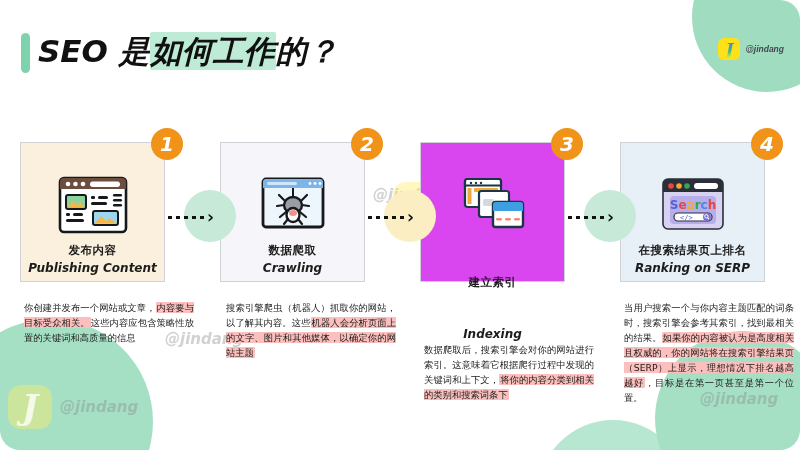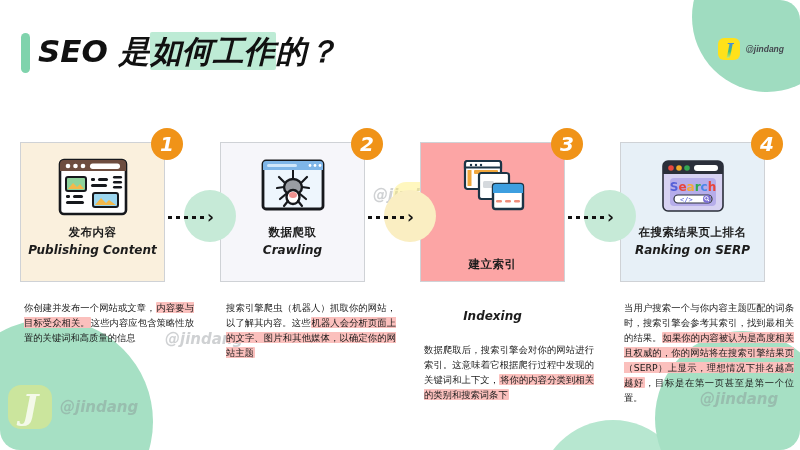--- a/index.html
+++ b/index.html
@@ -88,25 +88,25 @@
     position: absolute; left: 0; top: 128px;
     width: 800px; height: 155px;
     z-index: 3;
   }
   .card {
     position: absolute; top: 14px;
     width: 145px; height: 140px;
     border: 1px solid #cfd2d6;
     display: flex; flex-direction: column;
     align-items: center; justify-content: flex-start;
-    padding-top: 13px;
+    padding-top: 31px;
   }
   #card1 { left: 20px;  background: #faf0dd; }
   #card2 { left: 220px; background: #f6f6fa; }
-  #card3 { left: 420px; background: #fca5a5; gap: 34px; }
+  #card3 { left: 420px; background: #d946ef; gap: 34px; }
   #card4 { left: 620px; background: #e7f0f7; }
 
   .card-icon {
     width: 76px; height: 62px;
     display: flex; align-items: center; justify-content: center;
     margin-bottom: 7px;
   }
   .card-cn {
     font-size: 11.5px; color: #1c1c1c; font-weight: 600;
     font-family: "DejaVu Sans", sans-serif;

